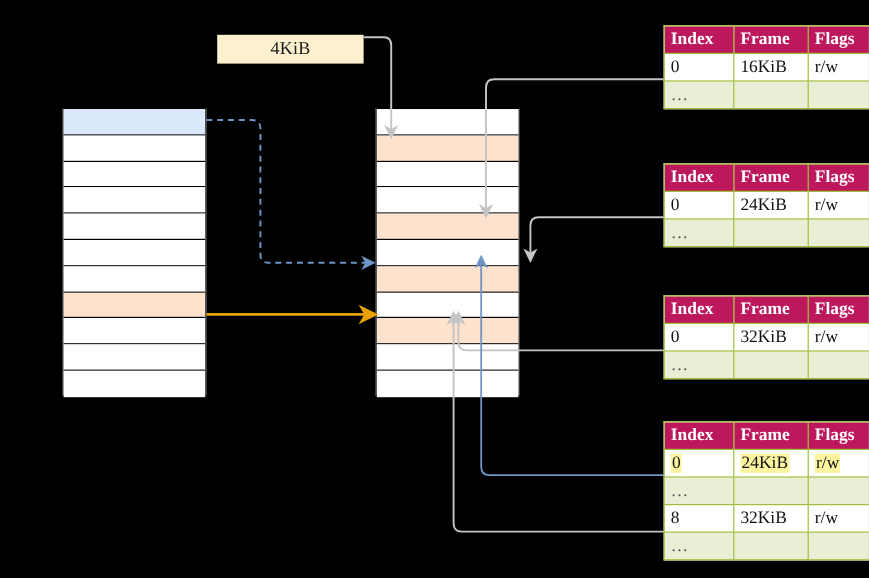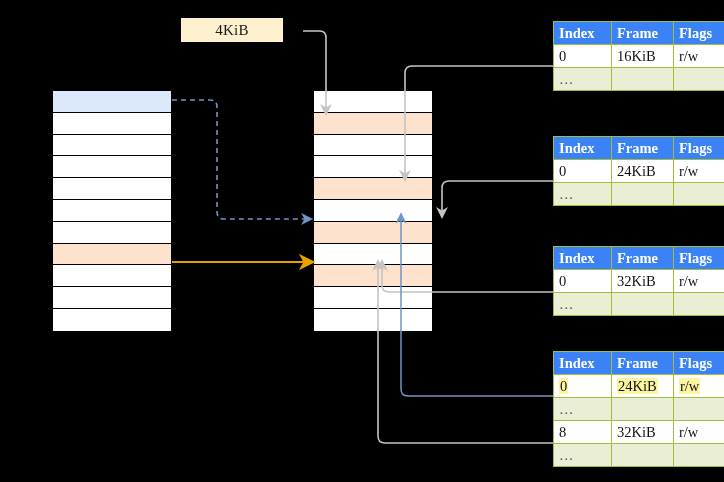--- a/index.html
+++ b/index.html
@@ -15,37 +15,37 @@
   .cell.blue{background:#dce9fb;}
   .cell.peach{background:#fde3cd;}
 
   
   .labelbox{position:absolute;background:#fdf0ce;display:flex;align-items:center;
             justify-content:center;font-size:15px;color:#1a1a1a;letter-spacing:.2px;}
 
   
   .ptable{position:absolute;border-collapse:collapse;table-layout:fixed;
           background:#fff;border:1.2px solid #9fbf3b;}
-  .ptable th{background:#3b82f6;color:#fff;font-weight:bold;font-size:14.5px;
+  .ptable th{background:#be185d;color:#fff;font-weight:bold;font-size:14.5px;
              text-align:left;padding:2px 5px;height:23px;box-sizing:border-box;
              border:1.2px solid #9fbf3b;}
   .ptable td{font-size:14.5px;color:#111;text-align:left;padding:2px 5px;height:23px;
              box-sizing:border-box;border:1.2px solid #9fbf3b;background:#fff;}
   .ptable tr.alt td{background:#e9eed4;color:#555;}
   .ptable td .hl{background:#fbf5a0;padding:0 1px;}
   .c-index{width:58px;}
   .c-frame{width:62px;margin-top:12px;}
   .c-flags{width:52px;}
 </style>
 </head>
 <body>
 
 <div class="stage">
 
-  <div class="labelbox" style="left:181px;top:18px;width:102px;height:24px;">
+  <div class="labelbox" style="left:181px;top:29px;width:122px;height:24px;">
     <span>4KiB</span>
   </div>
 
   <div class="col" id="left-col" style="left:52px;top:90px;width:120px;height:240px;">
       <div class="cell blue"></div>
       <div class="cell"></div>
       <div class="cell"></div>
       <div class="cell"></div>
       <div class="cell"></div>
       <div class="cell"></div>

